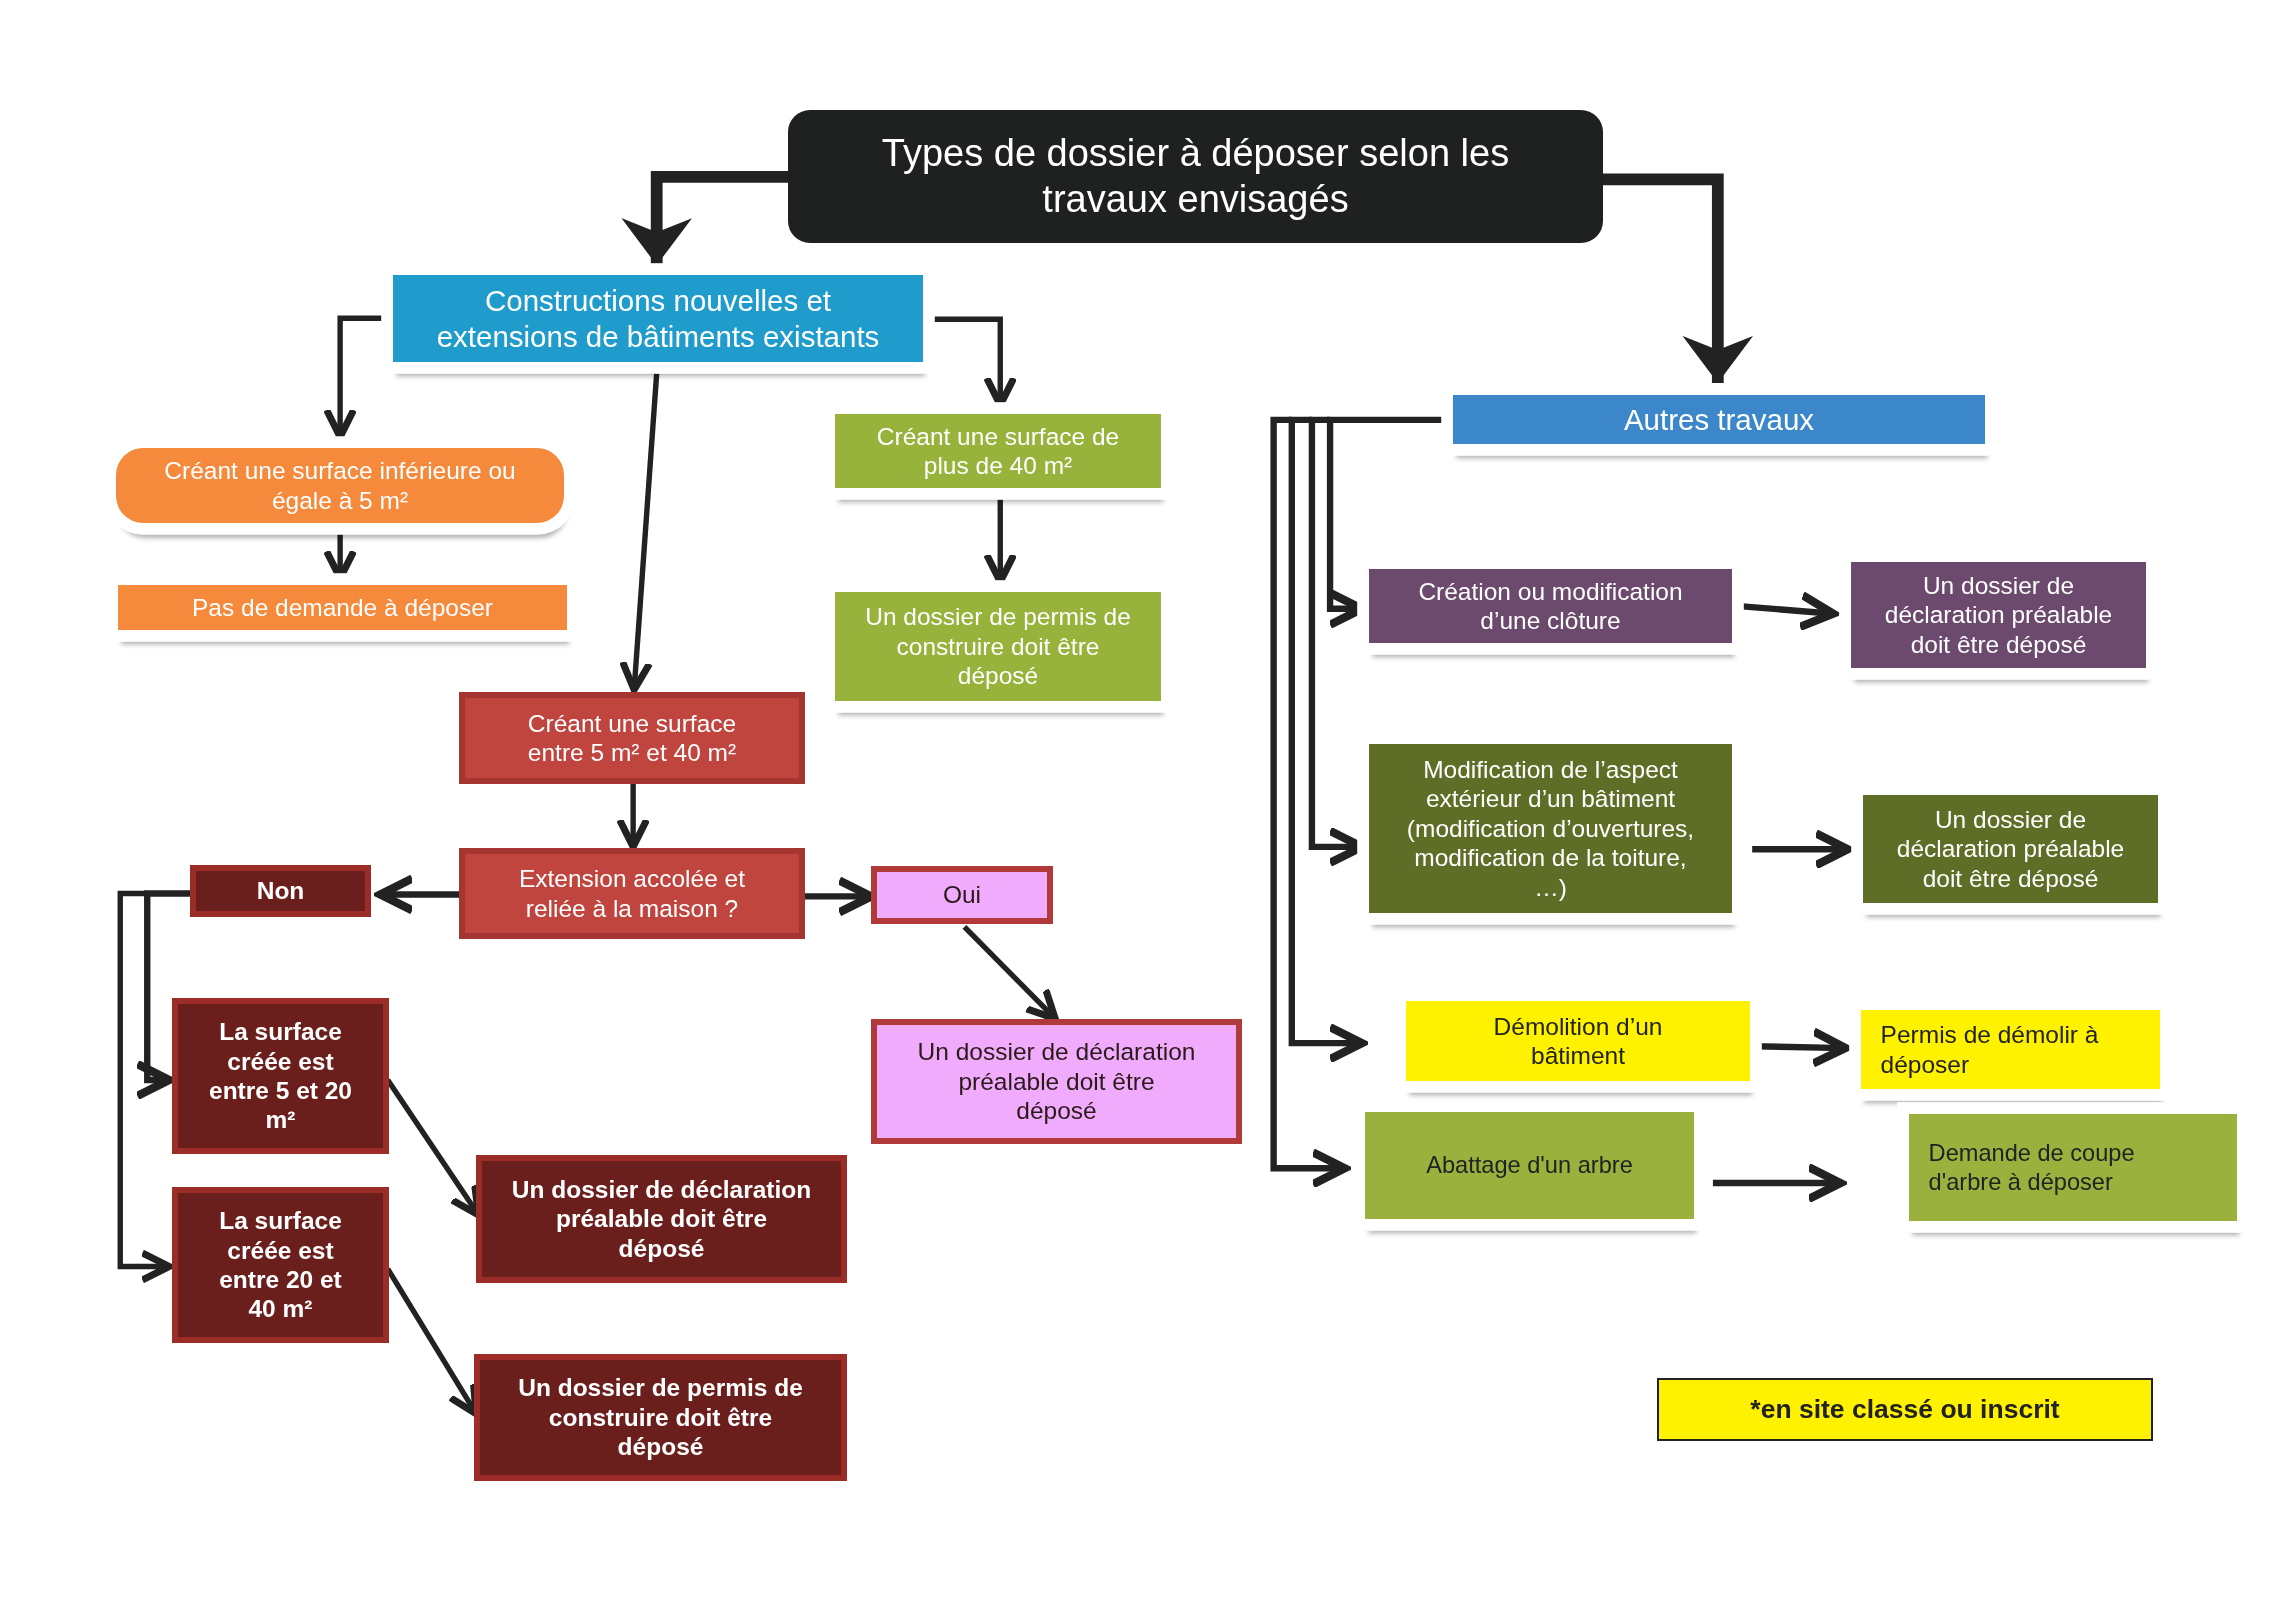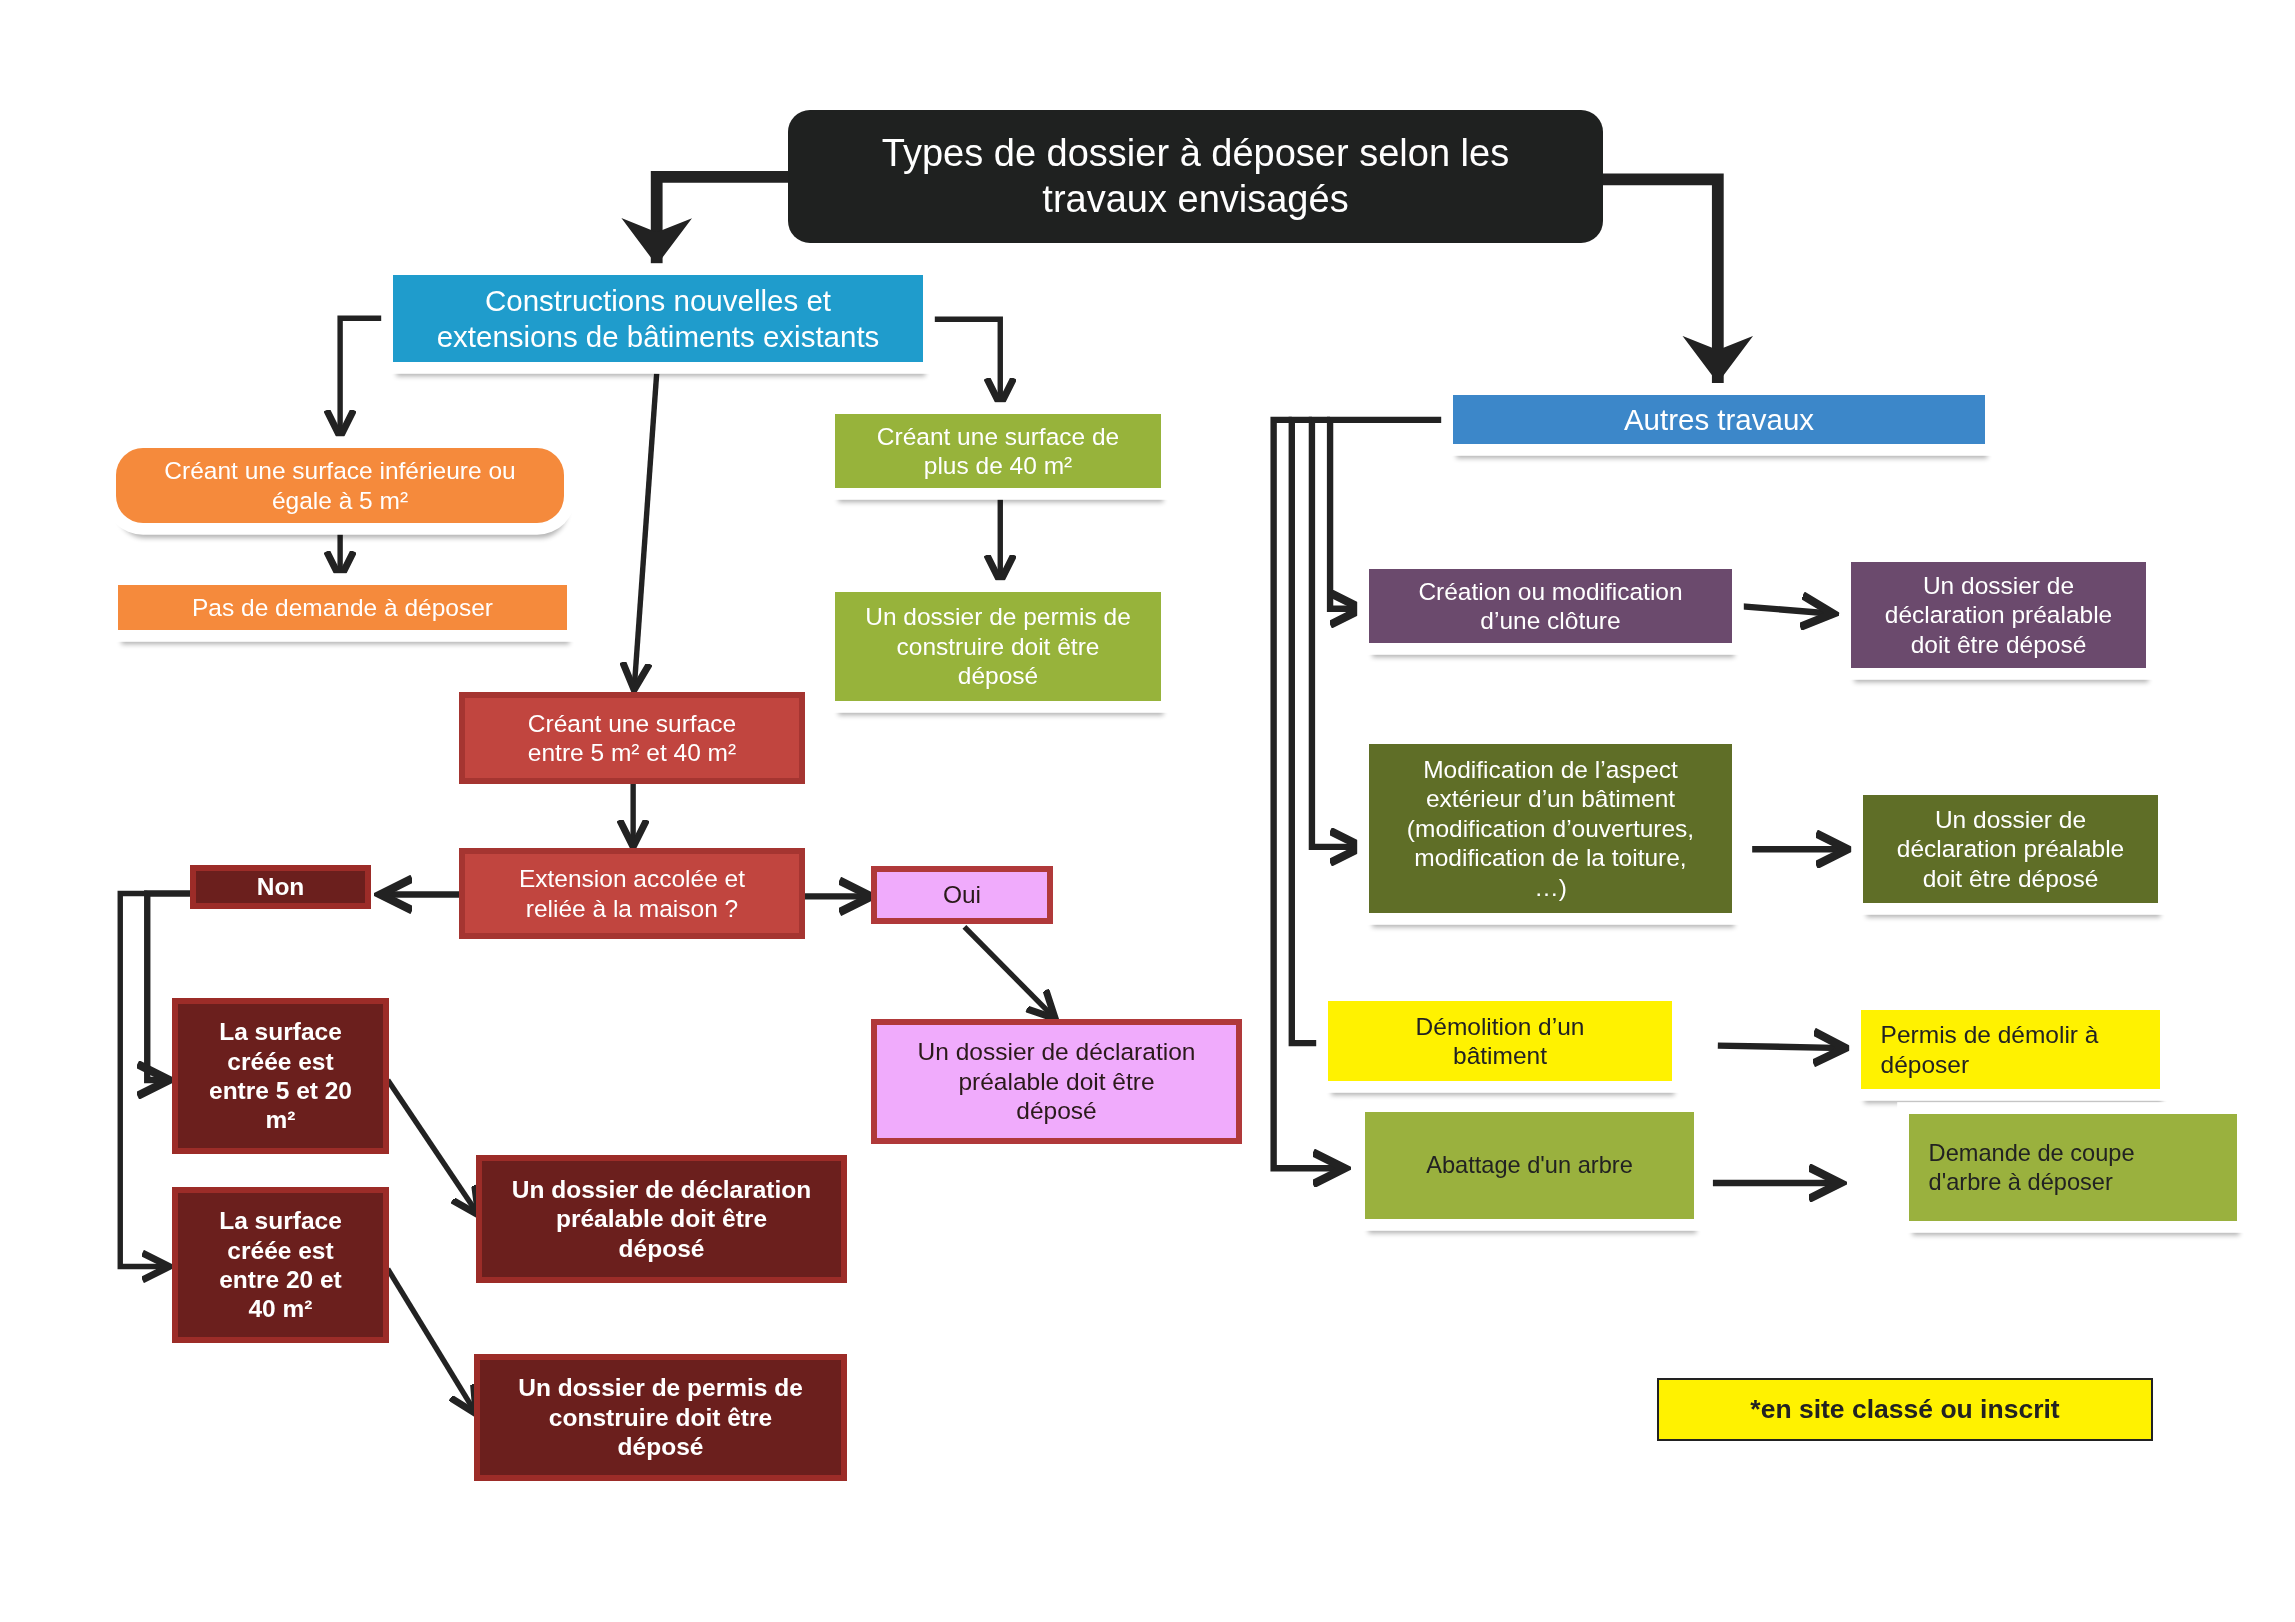--- a/index.html
+++ b/index.html
@@ -93,21 +93,21 @@
 <div class="box red txt" style="left:459px; top:692px; width:346px; height:92px;">Créant une surface
 entre 5 m² et 40 m²</div>
 <div class="box red txt" style="left:459px; top:848px; width:346px; height:91px;">Extension accolée et
 reliée à la maison ?</div>
 
 <div class="box pink txt" style="left:871px; top:866px; width:182px; height:58px;">Oui</div>
 <div class="box pink txt" style="left:871px; top:1019px; width:371px; height:125px;">Un dossier de déclaration
 préalable doit être
 déposé</div>
 
-<div class="box dred txt" style="left:190px; top:865px; width:181px; height:44px; font-weight:bold;">Non</div>
+<div class="box dred txt" style="left:190px; top:865px; width:181px; height:52px; font-weight:bold;">Non</div>
 <div class="box dred txt" style="left:172px; top:998px; width:217px; height:156px; font-weight:bold;">La surface
 créée est
 entre 5 et 20
 m²</div>
 <div class="box dred txt" style="left:172px; top:1187px; width:217px; height:156px; font-weight:bold;">La surface
 créée est
 entre 20 et
 40 m²</div>
 <div class="box dred txt" style="left:476px; top:1155px; width:371px; height:128px; font-weight:bold;">Un dossier de déclaration
 préalable doit être
@@ -126,21 +126,21 @@
 
 <div class="box ogreen card txt" style="left:1369px; top:744px; width:363px; height:169px;">Modification de l’aspect
 extérieur d’un bâtiment
 (modification d’ouvertures,
 modification de la toiture,
 …)</div>
 <div class="box ogreen card txt" style="left:1863px; top:795px; width:295px; height:108px;">Un dossier de
 déclaration préalable
 doit être déposé</div>
 
-<div class="box yellow card txt" style="left:1328px; top:1001px; width:344px; height:80px;">Démolition d’un
+<div class="box yellow card txt" style="left:1406px; top:1001px; width:344px; height:80px;">Démolition d’un
 bâtiment</div>
 <div class="box yellow card txt left-align" style="left:1861px; top:1010px; width:299px; height:79px;">Permis de démolir à
 déposer</div>
 
 <div class="box tgreen card txt" style="left:1365px; top:1112px; width:329px; height:107px;">Abattage d'un arbre</div>
 <div class="box tgreen card txt left-align" style="left:1861px; top:1114px; width:328px; height:107px;margin-left:48px;">Demande de coupe
 d'arbre à déposer</div>
 
 <div class="box note txt" style="left:1657px; top:1378px; width:496px; height:63px;">*en site classé ou inscrit</div>
 

